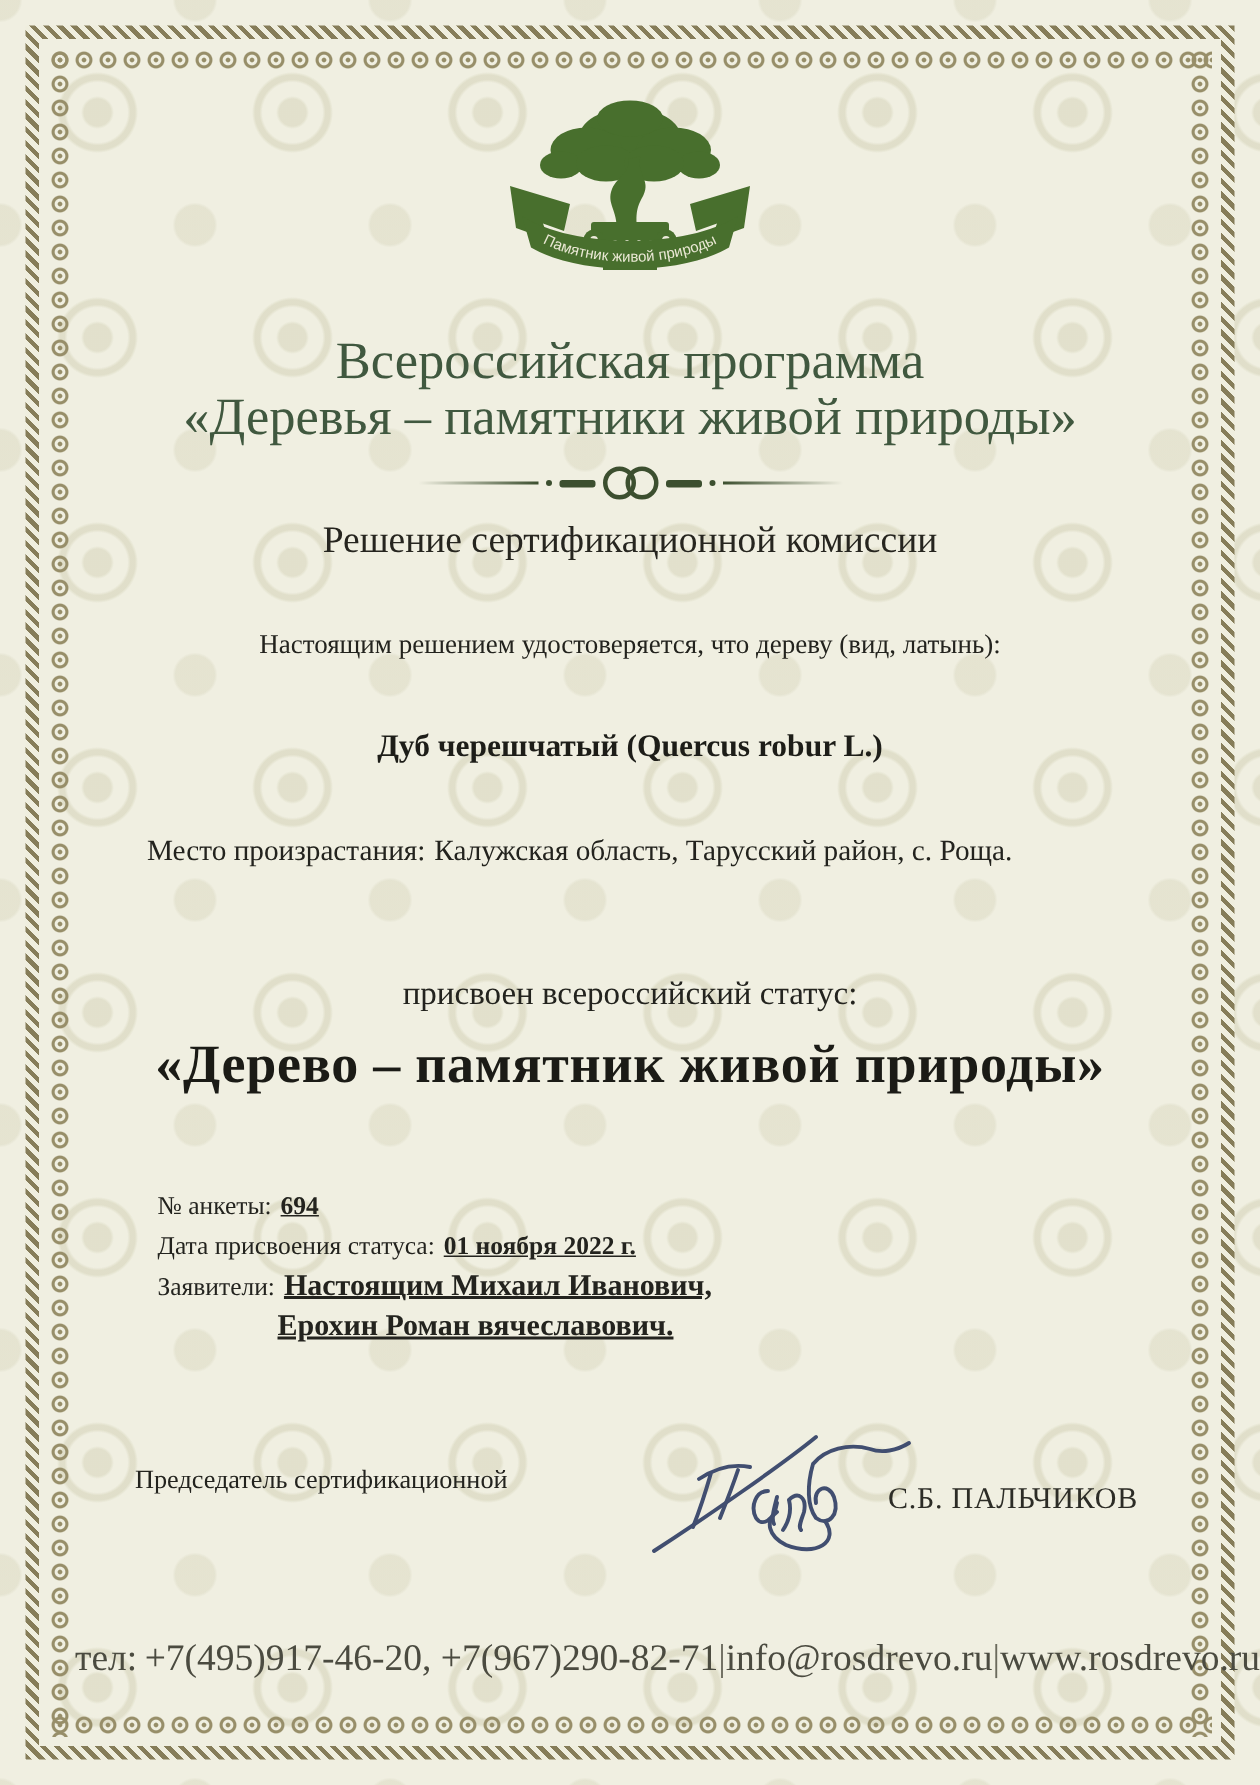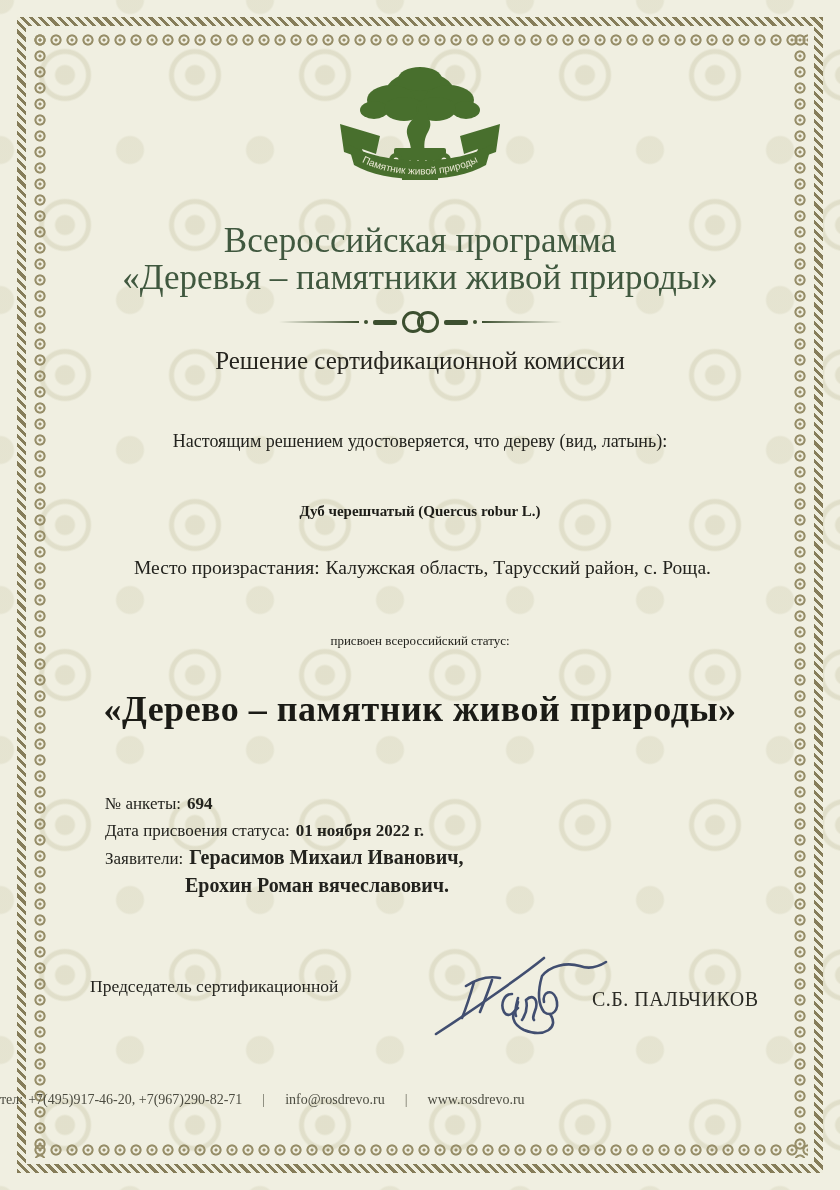--- a/index.html
+++ b/index.html
@@ -41,41 +41,41 @@
   .title{top:222px;color:#40583f;font-size:35px;line-height:1.06;font-weight:400;}
   .divider{top:311px;left:0;right:0;display:flex;align-items:center;justify-content:center;gap:5px;}
   .dv-thin{width:80px;height:2px;background:linear-gradient(90deg,rgba(60,79,47,0),#3c4f2f);}
   .dv-thin-r{transform:scaleX(-1);}
   .dv-dot{width:4px;height:4px;border-radius:50%;background:#3c4f2f;}
   .dv-bar{width:24px;height:5px;background:#3c4f2f;border-radius:2px;}
   .dv-rings{display:flex;align-items:center;}
   .dv-ring{width:16px;height:16px;border:3.5px solid #3c4f2f;border-radius:50%;}
   .dv-ring2{margin-left:-7px;}
   .decision-heading{top:347px;font-size:25px;font-weight:400;color:#26251f;margin:0;}
-  .intro{top:431px;font-size:18px;color:#23231e;margin:0;}
-  .species{top:503px;font-size:15px;font-weight:700;color:#1d1d18;margin:0;}
+  .intro{top:419px;font-size:18px;color:#23231e;margin:0;}
+  .species{top:485px;font-size:21px;font-weight:700;color:#1d1d18;margin:0;}
   .location{top:557px;left:98px;font-size:19.5px;color:#23231e;margin:0;}
-  .location .lbl{margin-right:6px;margin-left:36px;}
-  .status-intro{top:633px;font-size:13px;color:#23231e;margin:0;}
+  .location .lbl{margin-right:6px;}
+  .status-intro{top:633px;font-size:22px;color:#23231e;margin:16px;}
   .status{top:688px;font-size:36px;font-weight:700;color:#1b1b16;margin:0;letter-spacing:.5px;}
   
   .details{top:790px;left:105px;color:#23231e;}
   .details .row{font-size:17px;line-height:27px;}
   .details .lbl{margin-right:6px;}
-  .details b{font-weight:700;}
+  .details b{font-weight:700;text-decoration:underline;}
   .applicant{font-size:20px;}
   .app-row{line-height:29px;}
   .indent{margin-left:80px;}
   
   .role{top:972px;left:90px;font-size:17.5px;line-height:28px;color:#23231e;}
   .role span{display:block;}
   .signature-svg{top:942px;left:426px;width:184px;height:106px;}
   .sign-name{top:988px;left:592px;font-size:20px;letter-spacing:.5px;color:#2c2c26;}
   
-  .footer{top:1092px;left:0;right:0;display:flex;justify-content:flex-start;align-items:baseline;gap:20px;font-size:14px;color:#4b4b40;}
+  .footer{top:1092px;left:0;right:0;display:flex;justify-content:flex-end;align-items:baseline;font-size:25px;color:#4b4b40;}
   .f-item .lbl{margin-right:5px;}
   .f-sep{color:#6b6b5d;}
 </style>
 </head>
 <body>
 
 <div class="page">
 
   <div class="rope-frame"></div>
   <div class="scroll-band sb-top"></div>
@@ -146,21 +146,21 @@
   <p class="abs centered status">«Дерево – памятник живой природы»</p>
 
   <div class="abs details">
     <div class="row">
       <span class="lbl">№ анкеты:</span><b>694</b>
     </div>
     <div class="row">
       <span class="lbl">Дата присвоения статуса:</span><b>01 ноября 2022 г.</b>
     </div>
     <div class="row app-row">
-      <span class="lbl">Заявители:</span><b class="applicant">Герасимов Михаил Иванович,</b>
+      <span class="lbl">Заявители:</span><b class="applicant">Настоящим Михаил Иванович,</b>
     </div>
     <div class="row app-row">
       <b class="applicant indent">Ерохин Роман вячеславович.</b>
     </div>
   </div>
 
   <div class="abs role">
     <span>Председатель сертификационной</span>
   </div>
   <svg class="abs signature-svg" viewBox="0 0 184 106" xmlns="http://www.w3.org/2000/svg">

